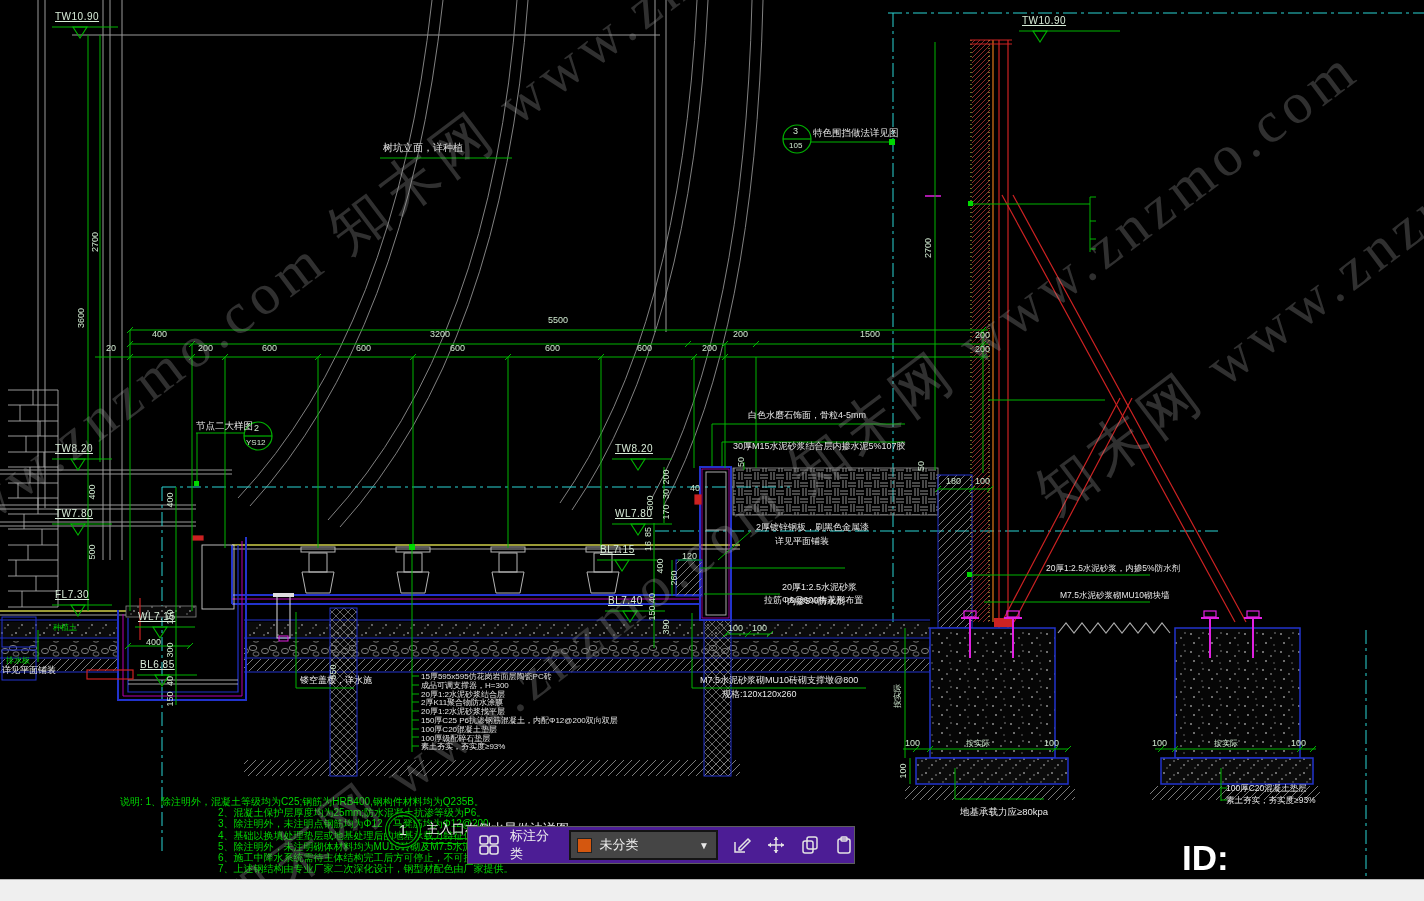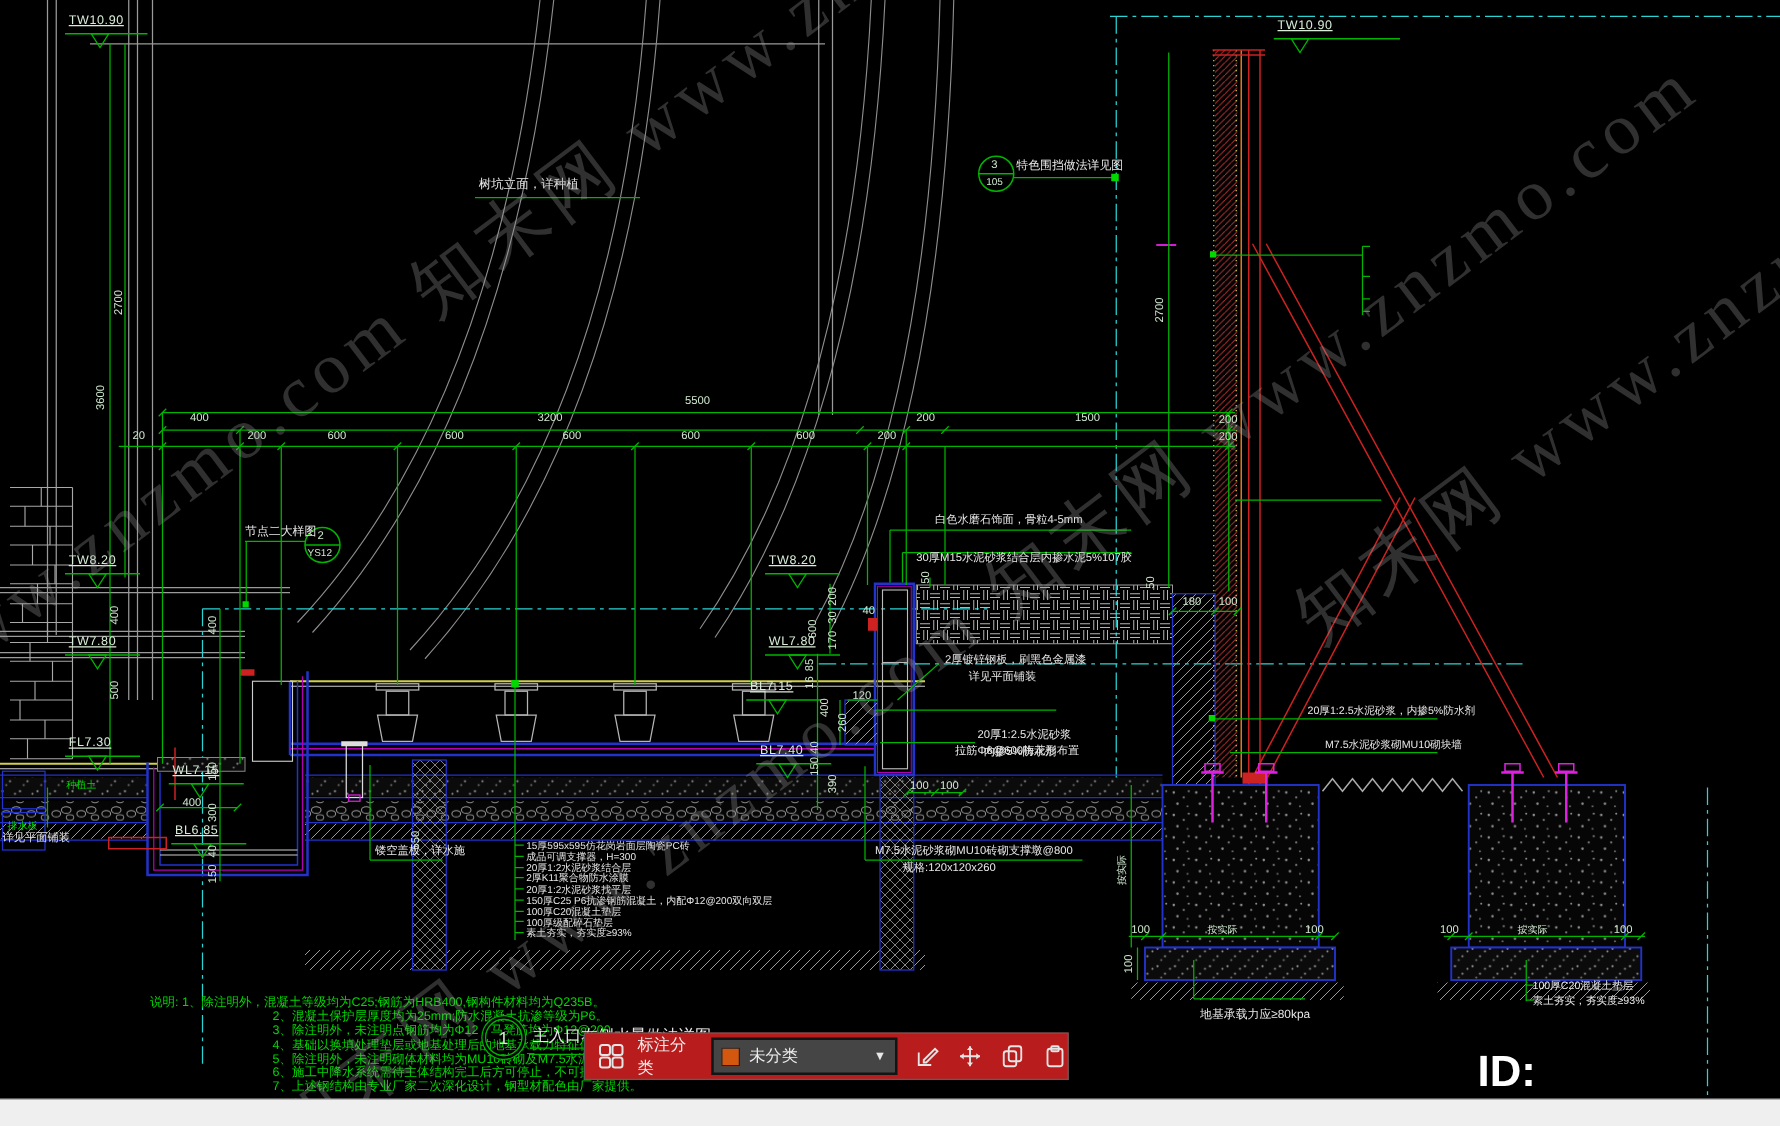--- a/index.html
+++ b/index.html
@@ -13,21 +13,21 @@
   .g{color:#00d800;font-size:9px;}
   .e{color:#d9edd9;font-size:10px;letter-spacing:.5px;text-decoration:underline;}
   .blk{position:absolute;white-space:nowrap;}
   .blk div{white-space:nowrap;}
   .wm{position:absolute;white-space:nowrap;color:rgba(158,158,158,.30);
       font-family:"Liberation Serif",serif;font-size:58px;letter-spacing:6px;
       transform-origin:0 0;transform:rotate(-37deg);pointer-events:none;}
   #brand{position:absolute;left:1224px;top:752px;color:#9b9b9b;font-weight:700;
          font-size:84px;letter-spacing:10px;}
   #idtext{position:absolute;left:1182px;top:838px;color:#ffffff;font-weight:700;font-size:35px;}
-  #toolbar{position:absolute;left:467px;top:826px;width:386px;height:36px;background:#b91c1c;
+  #toolbar{position:absolute;left:467px;top:826px;width:386px;height:36px;background:#4c1d95;
            border:1px solid #5e5e5e;display:flex;align-items:center;z-index:30;}
   #toolbar .tb-label{color:#efefef;font-size:13px;margin:0 8px 0 10px;}
   #dropdown{width:146px;height:26px;background:#454545;border:2px solid #141414;
             display:flex;align-items:center;color:#efefef;font-size:13px;}
   #dropdown .swatch{width:13px;height:13px;margin:0 7px 0 6px;border:1px solid #222;}
   #dropdown .caret{margin-left:auto;margin-right:7px;font-size:10px;color:#e8e8e8;}
   .tb-btn{margin-left:14px;display:flex;align-items:center;}
   #whitebar{position:absolute;left:0;top:879px;width:1424px;height:22px;background:#efefef;
             border-top:1px solid #b5b5b5;z-index:40;}
   #titleblk{position:absolute;left:0;top:0;}

